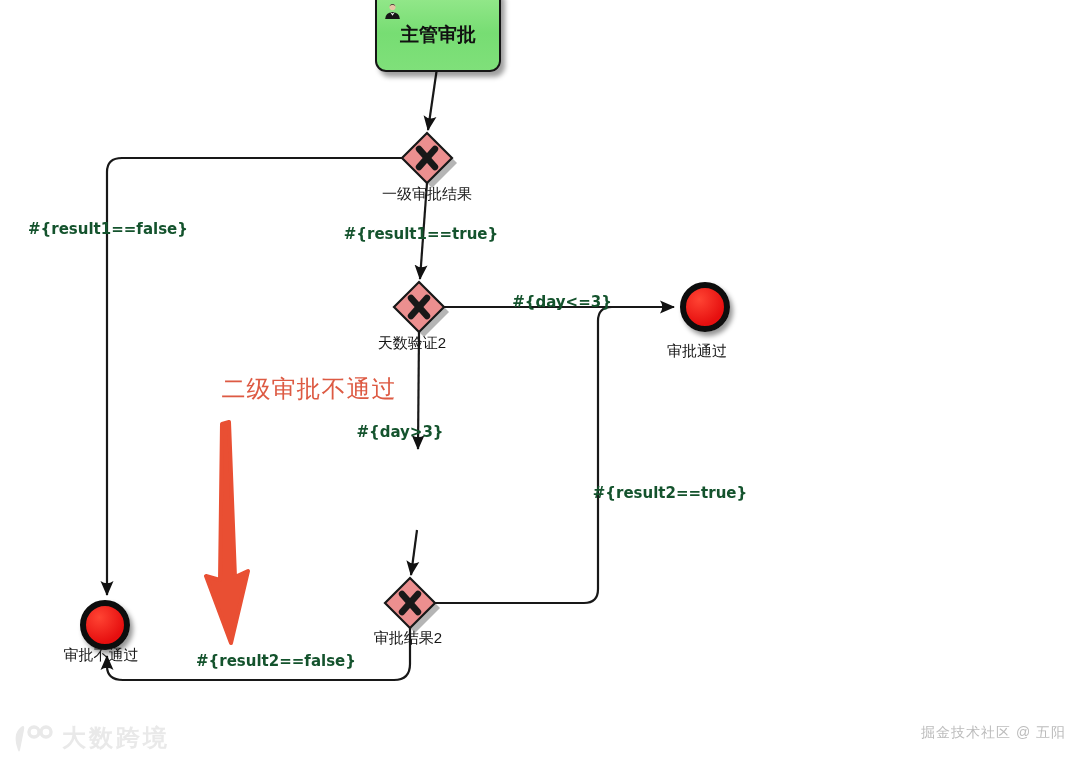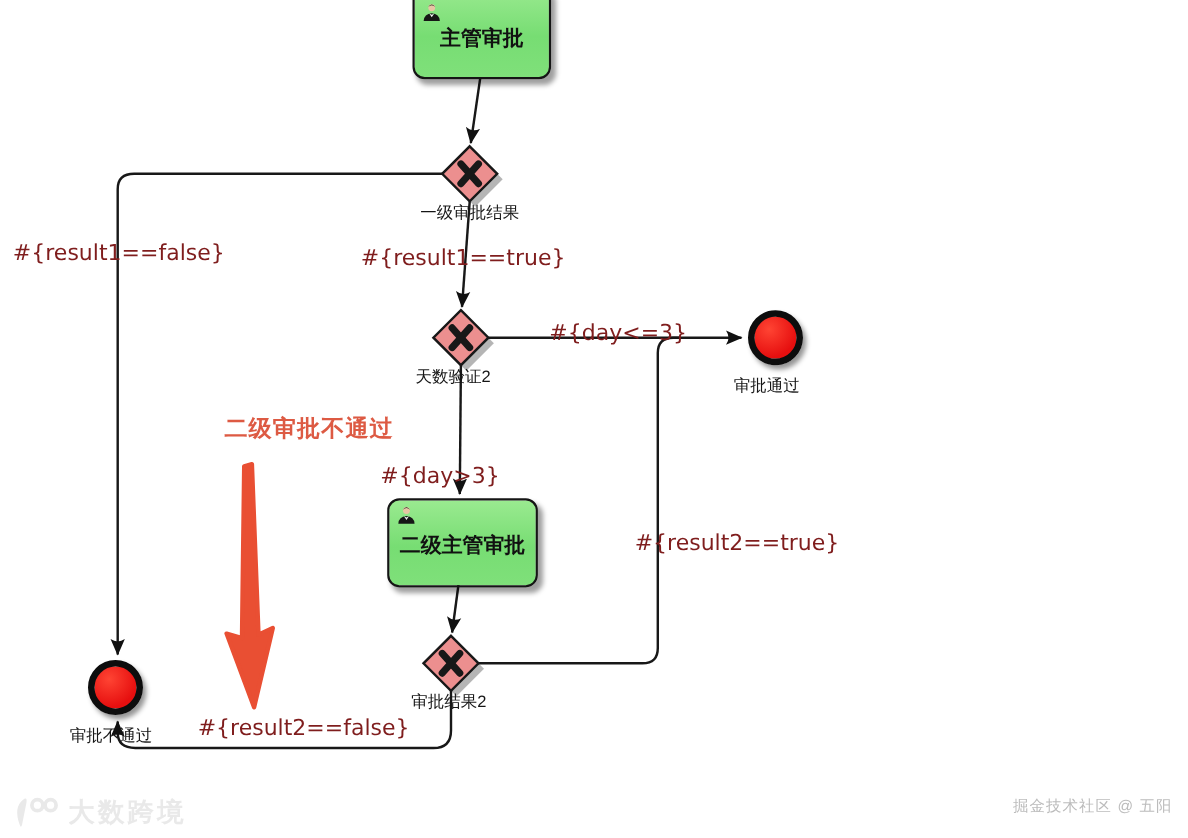--- a/index.html
+++ b/index.html
@@ -9,24 +9,24 @@
   }
   .layer{position:absolute;left:0;top:0;width:1080px;height:762px;}
   #connectors{z-index:1;}
   .node{position:absolute;z-index:2;}
   .lbl{
     position:absolute;z-index:3;transform:translate(-50%,-50%);
     white-space:nowrap;color:#151515;font-size:15px;font-weight:500;
   }
   .expr{
     font-family:"DejaVu Sans","Liberation Sans",sans-serif;
-    font-size:20px;font-weight:400;color:#7f1d1d;
+    font-size:15px;font-weight:700;color:#14532d;
   }
   .note{
-    font-size:21px;font-weight:700;color:#dd5a43;letter-spacing:1px;
+    font-size:24px;font-weight:400;color:#dd5a43;letter-spacing:1px;margin-left:28px;
   }
   .task{
     border:2.5px solid #151515;border-radius:11px;
     background:linear-gradient(180deg,#9aea90 0%,#77dd73 55%,#7fe07a 100%);
     box-shadow:4px 5px 5px rgba(0,0,0,.38);
   }
   .task .task-label{
     position:absolute;left:0;right:0;text-align:center;
     font-size:19px;font-weight:600;color:#111;
   }
@@ -101,45 +101,36 @@
   <div class="gateway" style="left:388px;top:276px;">
     <svg width="70" height="70" viewBox="0 0 70 70">
       <polygon points="36,11 61,36 36,61 11,36" fill="rgba(70,70,70,.40)"></polygon>
       <polygon points="31,6 56,31 31,56 6,31" fill="#ec8f8f" stroke="#181818" stroke-width="2.2"></polygon>
       <line x1="23" y1="22" x2="39" y2="40" stroke="#181818" stroke-width="6.4" stroke-linecap="round"></line>
       <line x1="39" y1="22" x2="23" y2="40" stroke="#181818" stroke-width="6.4" stroke-linecap="round"></line>
     </svg>
   </div>
   <div class="lbl" style="left:412px;top:343px;">天数验证2</div>
 
-  <div class="node task" style="left:352px;top:453px;width:133px;height:77px;">
-    <svg class="person-icon" style="left:6px;top:5px;" viewBox="0 0 20 18">
-      <circle cx="10" cy="4.3" r="3.3" fill="#e7c6a4"></circle>
-      <path d="M6.6,3.6 Q10,0.2 13.4,3.6 Q12,1.1 10,1.1 Q8,1.1 6.6,3.6 Z" fill="#222"></path>
-      <path d="M2.2,17 Q2.6,10.2 10,9.6 Q17.4,10.2 17.8,17 Z" fill="#161616"></path>
-      <path d="M7.6,9.9 L10,13.4 L12.4,9.9 L10,11 Z" fill="#f5f5f5"></path>
-    </svg>
-    <div class="task-label" style="top:28px;">二级主管审批</div>
-  </div>
 
   <div class="gateway" style="left:379px;top:572px;">
     <svg width="70" height="70" viewBox="0 0 70 70">
       <polygon points="36,11 61,36 36,61 11,36" fill="rgba(70,70,70,.40)"></polygon>
       <polygon points="31,6 56,31 31,56 6,31" fill="#ec8f8f" stroke="#181818" stroke-width="2.2"></polygon>
       <line x1="23" y1="22" x2="39" y2="40" stroke="#181818" stroke-width="6.4" stroke-linecap="round"></line>
       <line x1="39" y1="22" x2="23" y2="40" stroke="#181818" stroke-width="6.4" stroke-linecap="round"></line>
     </svg>
   </div>
   <div class="lbl" style="left:408px;top:638px;">审批结果2</div>
 
   <div class="end-event" style="left:680px;top:282px;"></div>
   <div class="lbl" style="left:697px;top:351px;">审批通过</div>
 
   <div class="end-event" style="left:80px;top:600px;"></div>
-  <div class="lbl" style="left:101px;top:669px;text-align:right;">审批不通过</div>
+  <div class="lbl" style="left:101px;top:655px;text-align:right;">审批不通过</div>
 
   <div class="lbl expr" style="left:108px;top:229px;">#{result1==false}</div>
   <div class="lbl expr" style="left:421px;top:234px;">#{result1==true}</div>
   <div class="lbl expr" style="left:562px;top:302px;">#{day&lt;=3}</div>
   <div class="lbl expr" style="left:400px;top:388px;margin-top:44px;">#{day&gt;3}</div>
   <div class="lbl expr" style="left:670px;top:493px;">#{result2==true}</div>
   <div class="lbl expr" style="left:276px;top:661px;">#{result2==false}</div>
 
   <div class="lbl note" style="left:281px;top:389px;">二级审批不通过</div>
 

